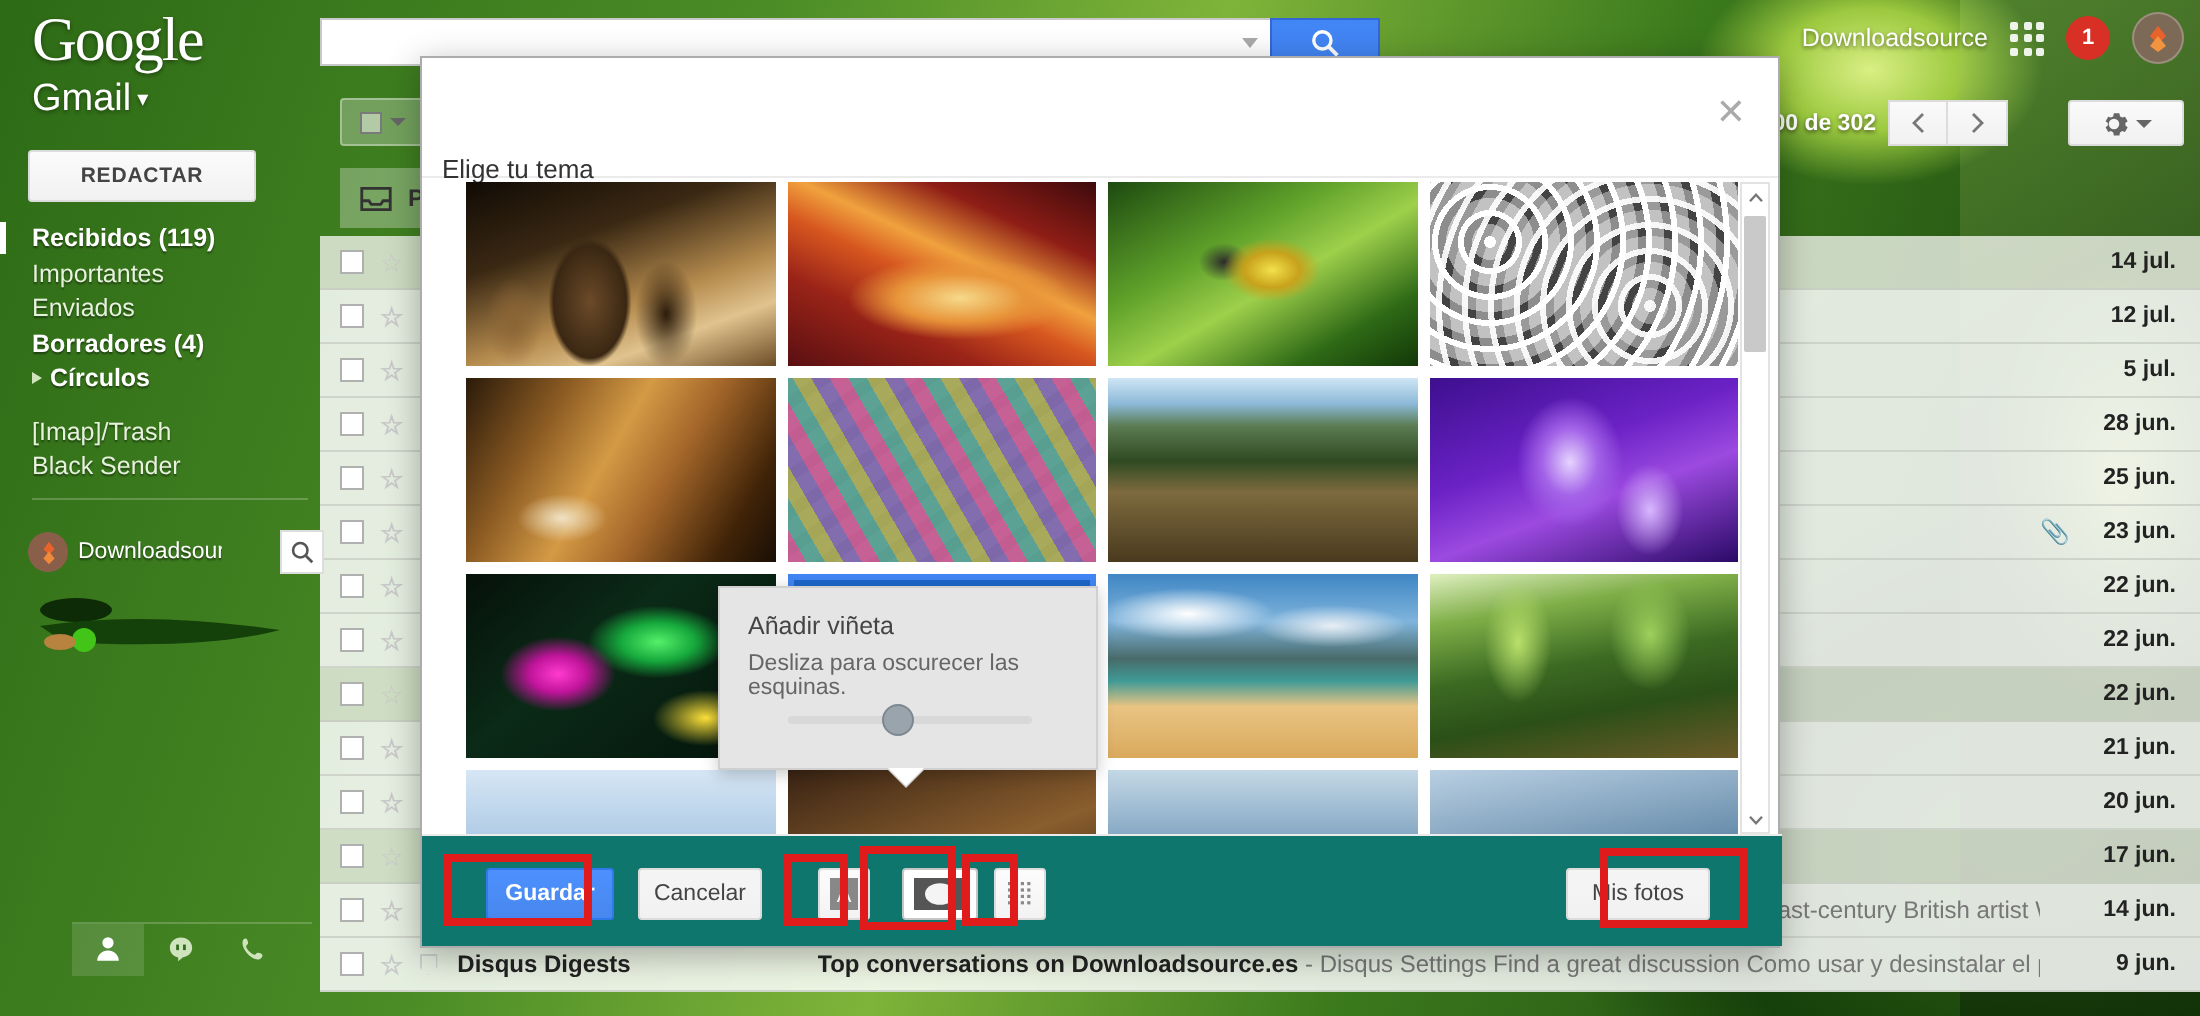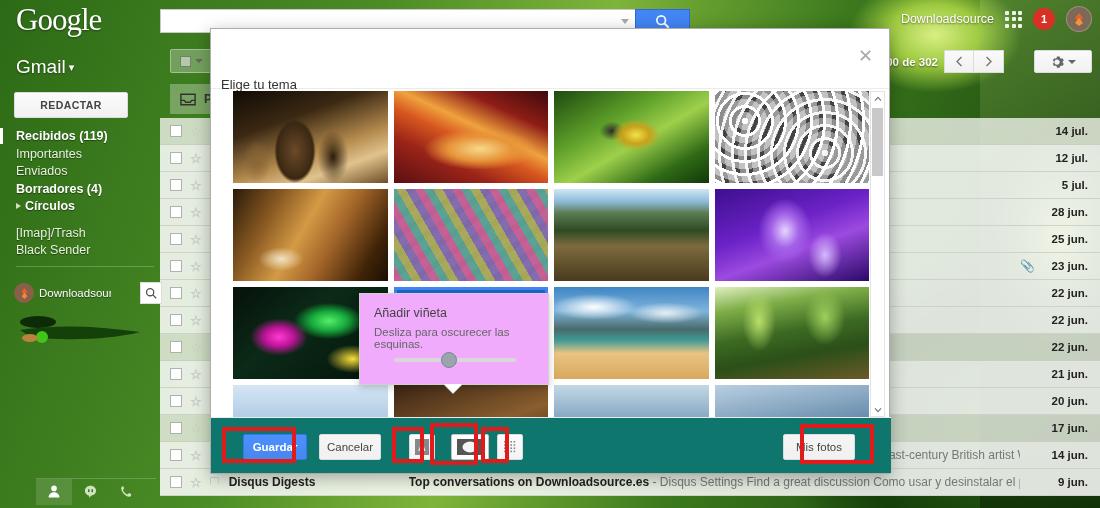--- a/index.html
+++ b/index.html
@@ -56,21 +56,21 @@
     font-size:11px;display:flex;align-items:center;justify-content:center;font-weight:bold;
   }
   .avatar {
     width:26px;height:26px;border-radius:50%;
     background:#7d6a56; display:flex;align-items:center;justify-content:center;
     border:1px solid rgba(255,255,255,.25);
   }
   .avatar svg{display:block;}
 
   
-  .sidebar { position:absolute; left:0; top:40px; width:160px; height:468px; z-index:15; }
+  .sidebar { position:absolute; left:0; top:23px; width:160px; height:468px; z-index:15; }
   .gmail-label {
     position:absolute; left:16px; top:16px; color:#fff; font-size:19px;
     text-shadow:0 1px 2px rgba(0,0,0,.4);
   }
   .gmail-label .ar { font-size:11px; margin-left:3px; vertical-align:2px; }
   .compose {
     position:absolute; left:14px; top:52px; width:114px; height:26px;
     background:linear-gradient(#fbfbfb,#f1f1f1); border:1px solid #dcdcdc; border-radius:2px;
     color:#444; font-size:10.5px; font-weight:bold; letter-spacing:.4px;
     display:flex;align-items:center;justify-content:center;text-align:right;
@@ -243,21 +243,21 @@
   .icn.i3{ left:286px; }
   .btn-photos{
     position:absolute; right:36px; top:16px; width:72px; height:26px;
     background:linear-gradient(#f5f5f5,#f1f1f1); border:1px solid #dcdcdc; border-radius:2px;
     color:#444; font-size:11.5px; display:flex;align-items:center;justify-content:center;
   }
 
   
   .tooltip{
     position:absolute; left:148px; top:264px; width:190px; height:92px; z-index:60;
-    background:#f0abfc; border:1px solid #d0d0d0; box-shadow:0 2px 8px rgba(0,0,0,.22);
+    background:#e5e5e5; border:1px solid #d0d0d0; box-shadow:0 2px 8px rgba(0,0,0,.22);
   }
   .tt-title{ position:absolute; left:14px; top:12px; font-size:12.5px; color:#444; }
   .tt-sub{ position:absolute; left:14px; top:32px; font-size:11.5px; color:#666; }
   .tt-slider{ position:absolute; left:34px; top:64px; width:122px; height:4px; background:#d8d8d8; border-radius:2px;}
   .tt-knob{ position:absolute; left:52px; top:-6px; width:16px;height:16px;border-radius:50%;
     background:#9aa4ad; border:1px solid #7d878f; }
   .tt-arrow{ position:absolute; left:84px; bottom:-9px; width:0;height:0;
     border-left:9px solid transparent;border-right:9px solid transparent;border-top:9px solid #fff;
     filter:drop-shadow(0 1px 0 #d0d0d0); }
 

